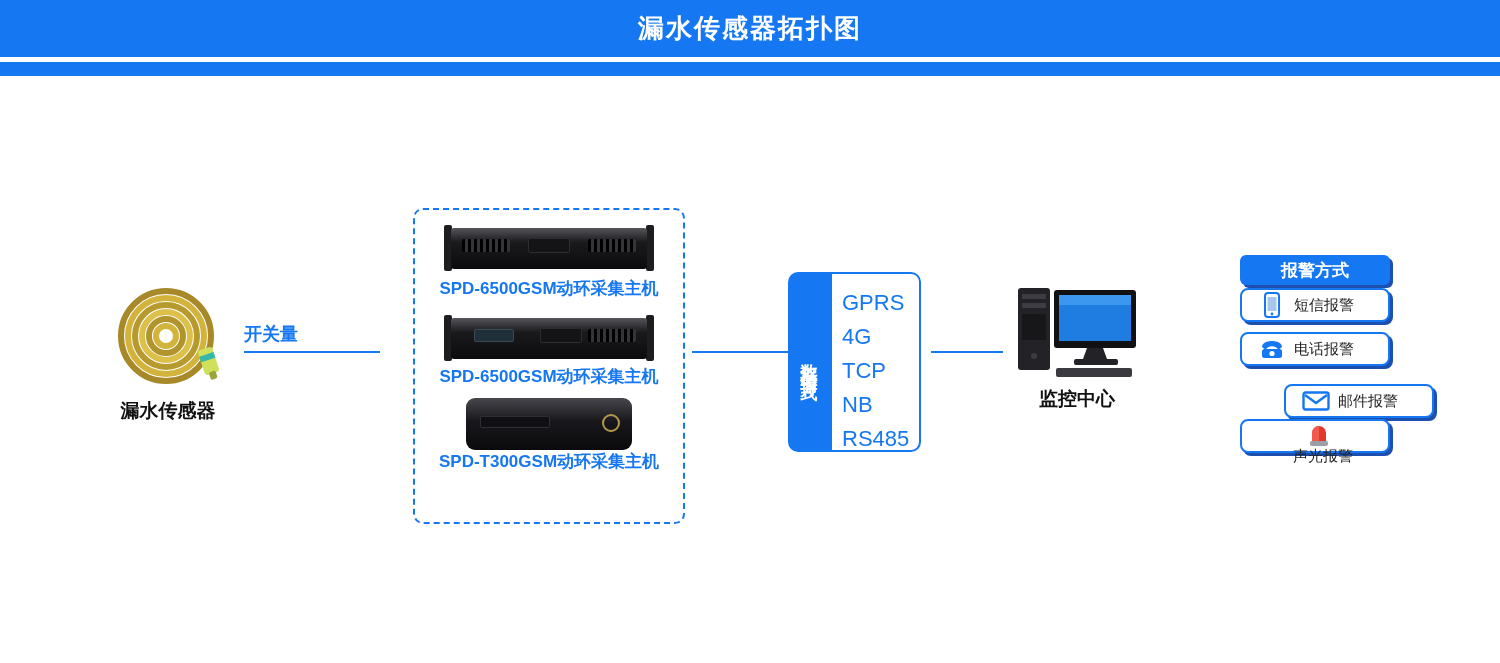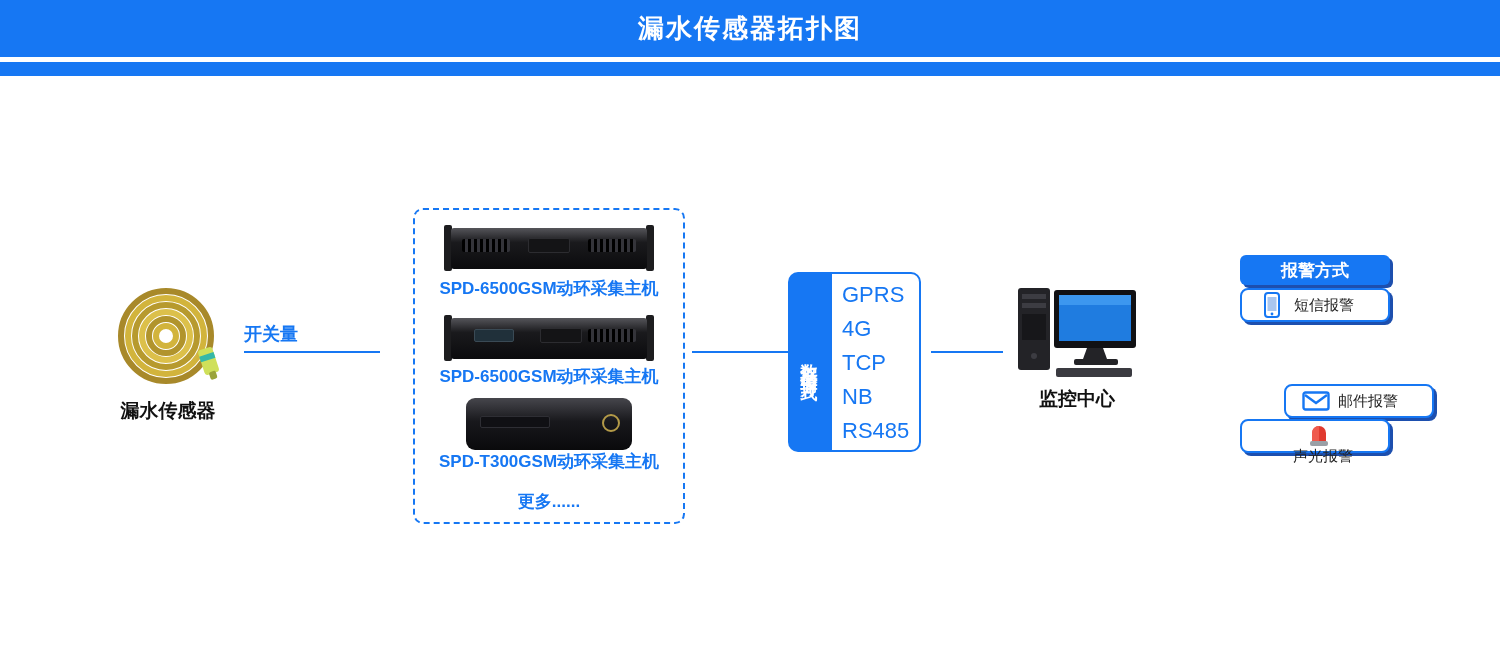--- a/index.html
+++ b/index.html
@@ -52,21 +52,21 @@
     background:#101014; border-radius:2px; border:1px solid #2e2e34; }
   .box-device .logo { position:absolute; right:12px; top:16px; width:18px; height:18px;
     border:2px solid #b39a48; border-radius:50%; }
 
   
   .trans-tab { position:absolute; left:788px; top:272px; width:42px; height:180px;
     background:#1677f3; border-radius:10px 0 0 10px; display:flex; align-items:center; justify-content:center; }
   .trans-tab .vtext { writing-mode:vertical-rl; text-orientation:upright; color:#fff;
     font-size:17px; font-weight:bold; letter-spacing:4px; }
   .trans-box { position:absolute; left:830px; top:272px; width:91px; height:180px;
-    background:#fff; border:2px solid #1677f3; border-radius:0 10px 10px 0; padding:4px 0 0 10px; }
+    background:#fff; border:2px solid #1677f3; border-radius:0 10px 10px 0; padding:12px 0 0 10px; }
   .trans-box .proto { height:34px; line-height:34px; font-size:22px; color:#1677f3; font-weight:500; }
 
   
   .pc-wrap { position:absolute; left:1014px; top:284px; width:126px; height:96px; }
 
   
   .alarm-header { position:absolute; left:1240px; top:255px; width:150px; height:30px;
     background:#1677f3; border-radius:6px; box-shadow:3px 3px 0 #1d4fae;
     display:flex; align-items:center; justify-content:center;
     color:#fff; font-size:17px; font-weight:bold; }
@@ -129,21 +129,20 @@
       <div class="mid" style="left:96px; right:72px;"></div>
   </div>
   <div class="host-label" style="top:365px;">SPD-6500GSM动环采集主机</div>
 
   <div class="box-device">
     <div class="plate"></div>
       <div class="logo"></div>
   </div>
   <div class="host-label" style="top:450px;">SPD-T300GSM动环采集主机</div>
 
-  <div class="more-label">更多......</div>
 
   <div class="hline" style="left:692px; top:351px; width:96px;"></div>
 
   <div class="trans-tab">
     <div class="vtext">数据传输方式</div>
   </div>
   <div class="trans-box">
     <div class="proto">GPRS</div>
     <div class="proto">4G</div>
     <div class="proto">TCP</div>
@@ -176,20 +175,30 @@
     <span class="ico">
       <svg width="16" height="26" viewBox="0 0 16 26">
         <rect x="1" y="1" width="14" height="24" rx="3" fill="#fff" stroke="#1677f3" stroke-width="2"></rect>
         <rect x="3.5" y="5" width="9" height="14" fill="#a9c6ef"></rect>
         <circle cx="8" cy="22" r="1.4" fill="#1677f3"></circle>
       </svg>
     </span>
     <span class="txt">短信报警</span>
   </div>
 
+  <div class="alarm-item" style="top:332px;">
+    <span class="ico">
+      <svg width="26" height="24" viewBox="0 0 26 24">
+        <path d="M3 10 C3 2 23 2 23 10 L19 13 C18 8 8 8 7 13 Z" fill="#1677f3"></path>
+        <rect x="3" y="12" width="20" height="9" rx="2.5" fill="#1677f3"></rect>
+        <circle cx="13" cy="16.5" r="2.6" fill="#fff"></circle>
+      </svg>
+    </span>
+    <span class="txt">电话报警</span>
+  </div>
 
   <div class="alarm-item" style="top:384px;margin-left:44px;">
     <span class="ico">
       <svg width="28" height="20" viewBox="0 0 28 20">
         <rect x="1.5" y="1.5" width="25" height="17" rx="2" fill="#fff" stroke="#1677f3" stroke-width="2.4"></rect>
         <path d="M3 4 L14 12 L25 4" fill="none" stroke="#1677f3" stroke-width="2.4"></path>
       </svg>
     </span>
     <span class="txt">邮件报警</span>
   </div>

